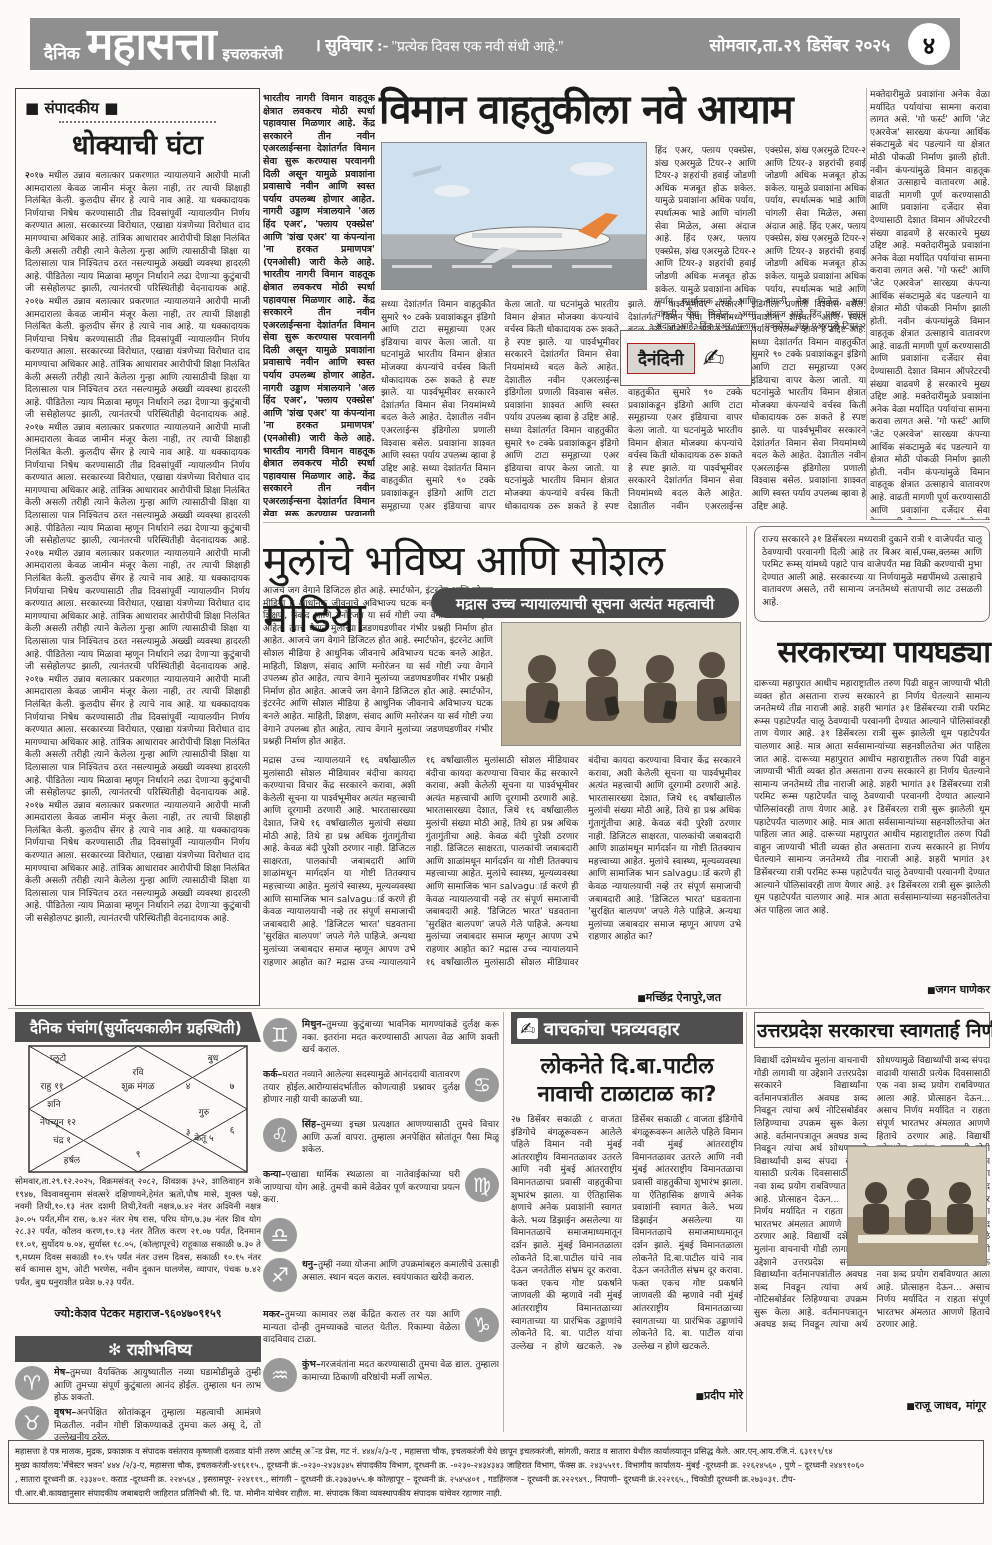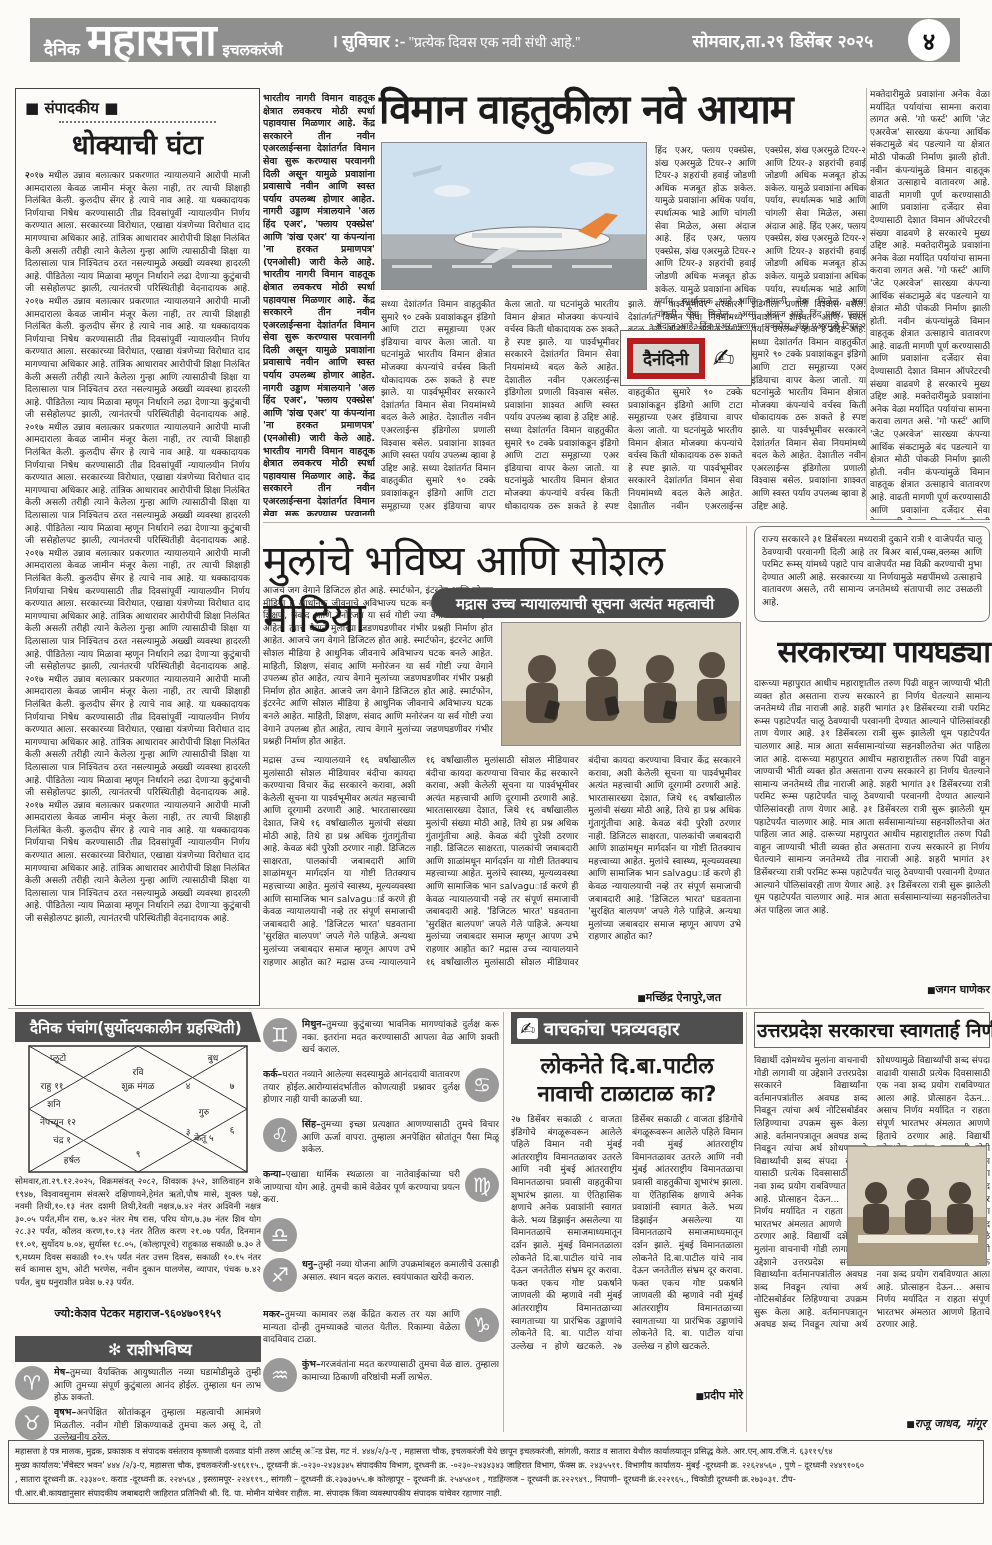--- a/index.html
+++ b/index.html
@@ -4,22 +4,22 @@
 <style>
   * { margin:0; padding:0; box-sizing:border-box; }
   html,body { background:#e8e6e0; }
   body { font-family:"DejaVu Sans", sans-serif; }
   .page {
     position:relative; width:992px; height:1545px; margin:0 auto;
     background:#fcfbf7; color:#1c1c1c; overflow:hidden;
   }
   
   .masthead {
-    position:absolute; left:30px; top:18px; width:930px; height:44px;
-    background:#8f8f8f; color:#fff; display:flex; align-items:center;gap:17px;
+    position:absolute; left:30px; top:18px; width:930px; height:52px;
+    background:#8f8f8f; color:#fff; display:flex; align-items:center;
   }
   .mh-logo { display:flex; align-items:baseline; gap:7px; padding-left:14px; white-space:nowrap; }
   .mh-daily { font-size:17px; font-weight:bold; }
   .mh-title { font-size:44px; font-weight:bold; letter-spacing:-1px; line-height:1; }
   .mh-city  { font-size:15px; font-weight:bold; }
   .mh-quote { margin-left:32px; font-size:14px; white-space:nowrap;font-family:Liberation Serif, serif; }
   .mh-quote b { font-size:17px; }
   .mh-date { margin-left:auto; font-size:17px; font-weight:bold; white-space:nowrap; }
   .mh-pagenum {
     width:42px; height:42px; border-radius:50%; background:#fff; color:#111;
@@ -55,21 +55,21 @@
     border:1px solid #8a8a8a; overflow:hidden;
     background:linear-gradient(#cfe0ee 0 62%, #b9bec2 62% 78%, #9aa0a4 78% 100%);
   }
   .av-mid { position:absolute; left:392px; top:56px; width:211px; height:200px; column-count:2; column-gap:9px; }
   .av-low { position:absolute; left:118px; top:210px; width:485px; height:224px; column-count:4; column-gap:9px; }
   .dainandini {
     position:absolute; left:357px; top:242px; width:132px; height:56px;
     border:1px solid #666; background:#fcfbf7; display:flex; align-items:center; z-index:3;
   }
   .dainandini .dn-label {
-    background:#d9d7d2; border:6px solid #b91c1c; font-size:17px; font-weight:bold;
+    background:#d9d7d2; border:1px solid #b91c1c; font-size:17px; font-weight:bold;
     padding:3px 10px; margin-left:6px;
   }
   .dainandini .dn-pen { font-size:26px; margin-left:8px; }
   .av-right { position:absolute; left:870px; top:88px; width:120px; height:432px; }
   .av-right .body-txt { height:100%; }
   
   .children { position:absolute; left:263px; top:526px; width:478px; height:480px; }
   .ch-headline { font-size:42px; font-weight:normal; letter-spacing:-1px; text-align:left; margin-top:4px; }
   .ch-pill {
     position:absolute; left:168px; top:62px; width:308px; height:30px; background:#4a4a4a;
@@ -120,21 +120,21 @@
   .lt-headline { font-size:22px; font-weight:bold; text-align:center; line-height:1.25; margin:8px 0 6px; }
   .lt-body { height:270px; column-count:2; column-gap:10px; }
   
   .uparticle { position:absolute; left:746px; top:1012px; width:244px; height:420px; border-left:1px solid #b5b2aa; padding-left:7px; }
   .up-headbox { border:1px solid #666; padding:4px 2px; font-size:19px; font-weight:bold; text-align:center; white-space:nowrap; }
   .up-photo {
     position:absolute; left:100px; top:134px; width:140px; height:120px; border:1px solid #8a8a8a;
     background:linear-gradient(#ded8c8 0 50%, #bdb49e 50% 100%); overflow:hidden;
   }
   .up-body { margin-top:6px; height:330px; column-count:2; column-gap:9px; }
-  .up-byline { position:absolute; right:4px; bottom:2px;font-style:italic; }
+  .up-byline { position:absolute; right:4px; bottom:20px; }
   
   .footer {
     position:absolute; left:8px; top:1440px; width:976px; height:64px;
     border:1px solid #555; padding:3px 6px; font-size:8.3px; line-height:14px; text-align:justify;
   }
   svg text { font-family:"DejaVu Sans", sans-serif; }
 </style>
 </head>
 <body>
 

